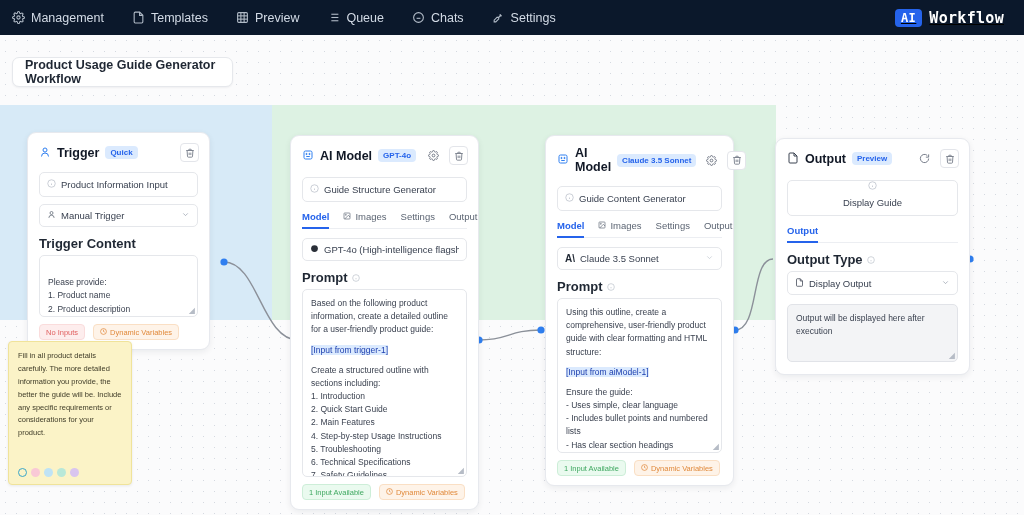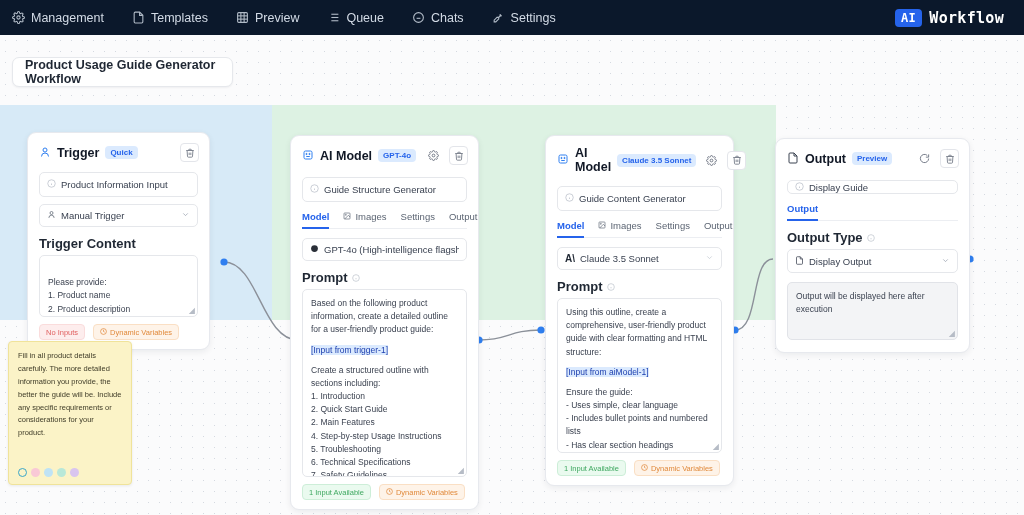--- a/index.html
+++ b/index.html
@@ -21,20 +21,21 @@
   .nav-item {
     display: flex; align-items: center; gap: 6px;
     color: #d3dbe6; font-size: 12.5px;
     padding: 0 14px 0 0; margin-right: 14px;
     height: 35px;
   }
   .nav-item .ico { display: flex; align-items: center; opacity: .85; }
   .brand {
     margin-left: auto; display: flex; align-items: flex-start; gap: 7px;
     padding-right: 8px;
+    text-decoration: underline;
   }
   .brand-badge {
     background: #2563eb; color: #fff;
     font-size: 12px; font-weight: bold;
     border-radius: 4px; padding: 2px 6px;
     font-family: "DejaVu Sans Mono", monospace;
     letter-spacing: .5px;
   }
   .brand-text {
     color: #ffffff; font-size: 15px; font-weight: bold;
@@ -579,21 +580,21 @@
           <svg width="10" height="10" viewBox="0 0 24 24" fill="none" stroke="#6b7280" stroke-width="2">
               <polyline points="3 6 5 6 21 6"></polyline>
               <path d="M19 6l-1 14a2 2 0 0 1-2 2H8a2 2 0 0 1-2-2L5 6"></path>
               <path d="M10 11v6M14 11v6"></path>
               <path d="M9 6V4a1 1 0 0 1 1-1h4a1 1 0 0 1 1 1v2"></path>
             </svg>
         </span>
       </span>
     </div>
 
-    <div class="field" style="height:14px; margin-top:4px;">
+    <div class="field" style="height:36px; margin-top:4px;flex-direction:column;">
       <span>
         <svg width="9" height="9" viewBox="0 0 24 24" fill="none" stroke="#b9bfc9" stroke-width="2">
             <circle cx="12" cy="12" r="10"></circle>
             <line x1="12" y1="16" x2="12" y2="12"></line>
             <line x1="12" y1="8" x2="12.01" y2="8"></line>
           </svg>
       </span>
       <span>Display Guide</span>
     </div>
 

